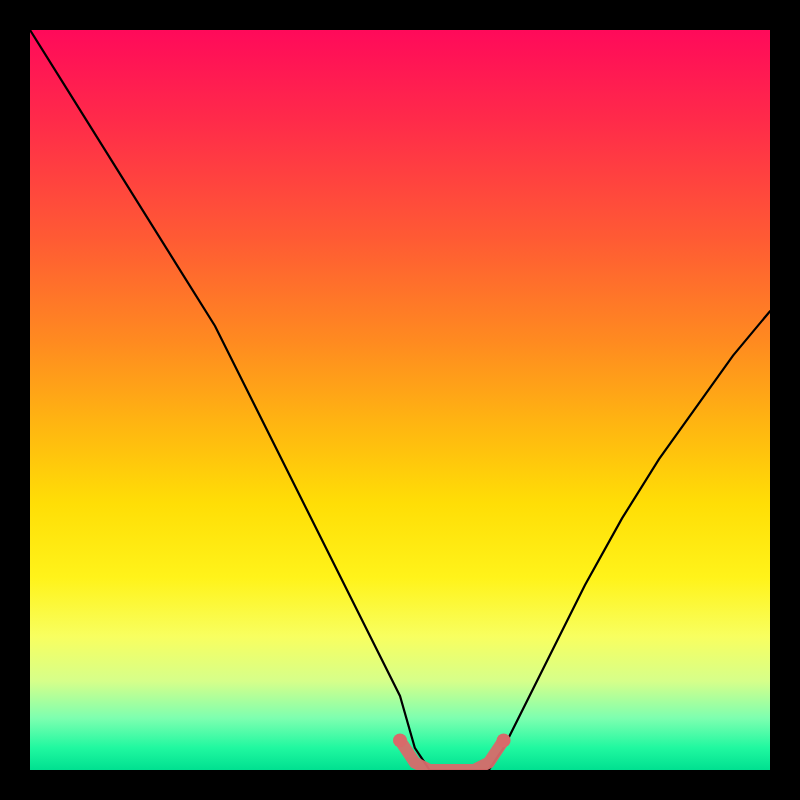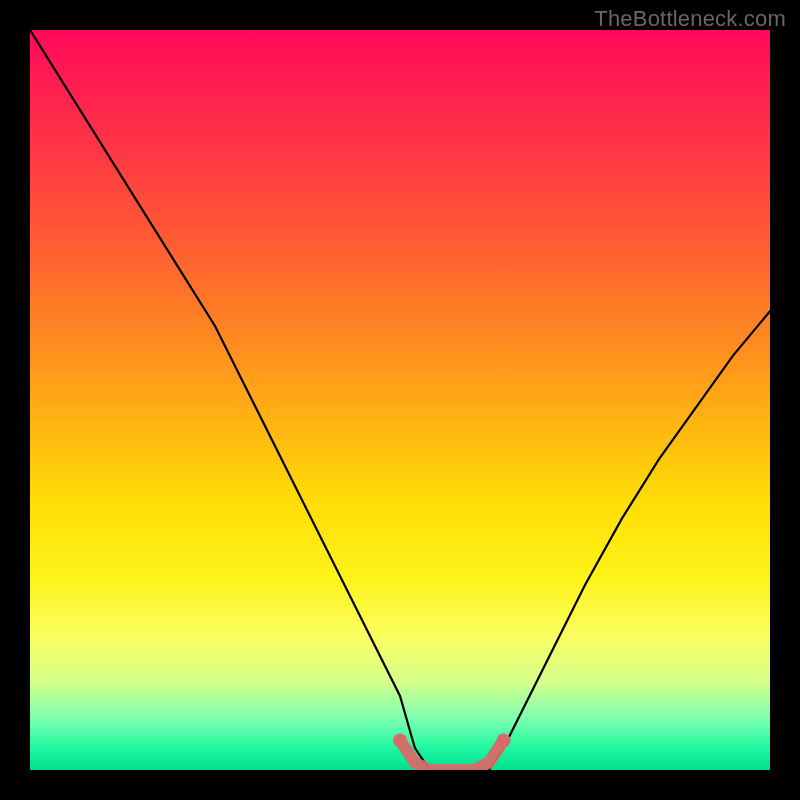--- a/index.html
+++ b/index.html
@@ -58,21 +58,20 @@
     position: absolute;
     inset: 0;
     width: 100%;
     height: 100%;
   }
 </style>
 </head>
 <body>
 
 <div class="frame">
-  <div class="watermark">TheBottleneck.com</div>
 
   <div class="plot">
     <div class="gradient"></div>
     <svg class="lines" viewBox="0 0 740 740" preserveAspectRatio="none">
       <path id="curve-path" fill="none" stroke="#000000" stroke-width="2.2" stroke-linecap="round" d="M0.0 0.0 L37.0 59.2 L74.0 118.4 L111.0 177.6 L148.0 236.8 L185.0 296.0 L222.0 370.0 L259.0 444.0 L296.0 518.0 L333.0 592.0 L370.0 666.0 L384.8 717.8 L399.6 740.0 L414.4 740.0 L429.2 740.0 L444.0 740.0 L458.8 740.0 L473.6 717.8 L518.0 629.0 L555.0 555.0 L592.0 488.4 L629.0 429.2 L666.0 377.4 L703.0 325.6 L740.0 281.2"></path>
       <path id="band-path" fill="none" stroke="#d86a6a" stroke-width="12" stroke-linecap="round" stroke-linejoin="round" opacity="0.95" d="M370.0 710.4 L384.8 732.6 L399.6 740.0 L414.4 740.0 L429.2 740.0 L444.0 740.0 L458.8 732.6 L473.6 710.4"></path>
       <circle id="band-dot-left" r="7" fill="#d86a6a" cx="370.0" cy="710.4"></circle>
       <circle id="band-dot-right" r="7" fill="#d86a6a" cx="473.6" cy="710.4"></circle>
     </svg>
   </div>

